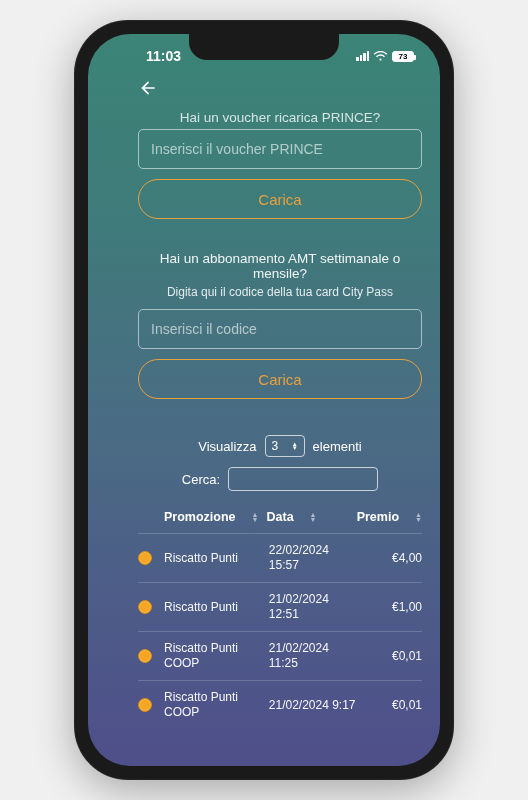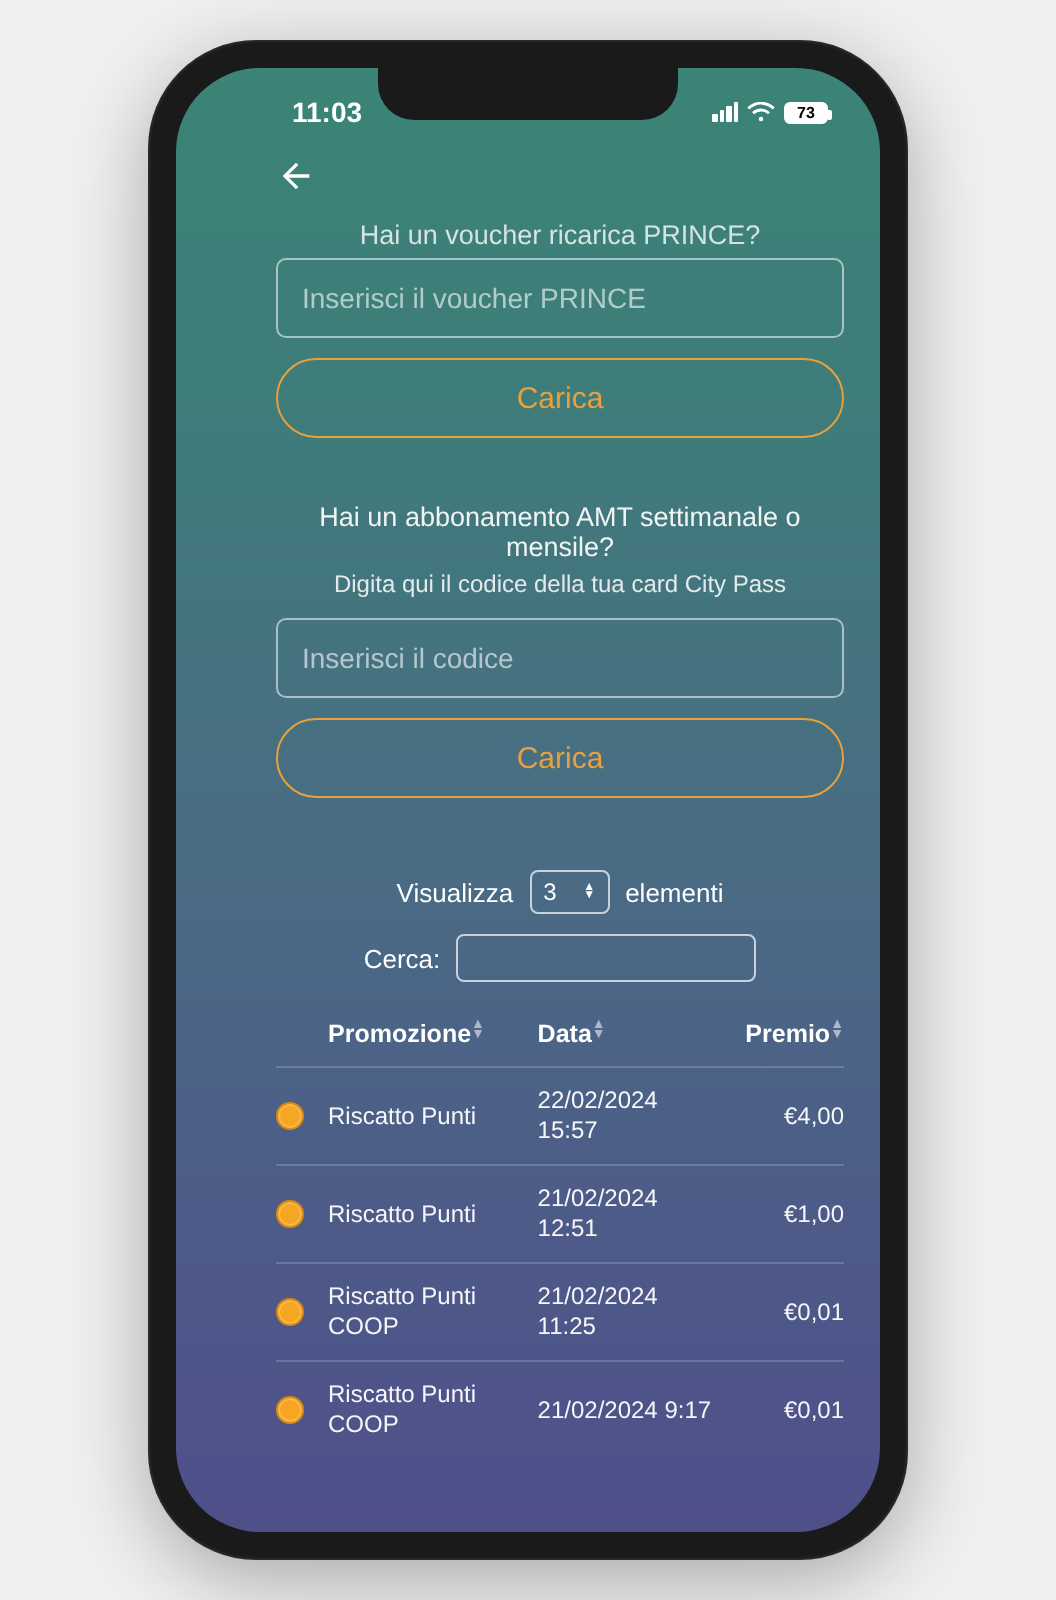--- a/index.html
+++ b/index.html
@@ -100,21 +100,21 @@
     display:inline-flex; align-items:center; gap:5px; min-width:40px; justify-content:space-between;
   }
   .select-caret { display:flex; flex-direction:column; line-height:4px; font-size:6px; gap:0px;}
   .search-box {
     border:1px solid rgba(255,255,255,0.7); border-radius:4px;
     background:transparent; width:150px; height:24px; color:#fff; padding:0 6px; font-size:12px;
   }
   .table { margin-top:8px; }
   .thead, .trow { display:grid; grid-template-columns: 18px 1.4fr 1.3fr 0.8fr; gap:8px; align-items:center; padding:9px 0;}
   .thead { border-bottom: none; font-size:12.5px; font-weight:600; color:#fff;}
-  .th { display:flex; gap:0; cursor:pointer;}
+  .th { display:flex; align-items:center; gap:16px; cursor:pointer;}
   .sort { display:inline-flex; flex-direction:column; line-height:5px; font-size:7px; color:rgba(255,255,255,0.55);}
   .th-premio { justify-content:flex-end; }
   .trow { border-top:1px solid rgba(255,255,255,0.18); font-size:12px; }
   .trow .cell-premio { text-align:right; }
   .dot {
     width:14px; height:14px; border-radius:50%;
     background:#f5a623; border:1.5px solid #d88b10;
     box-shadow: inset 0 0 0 1px rgba(255,255,255,0.2);
   }
   .cell { color:rgba(255,255,255,0.95); line-height:1.25;}

